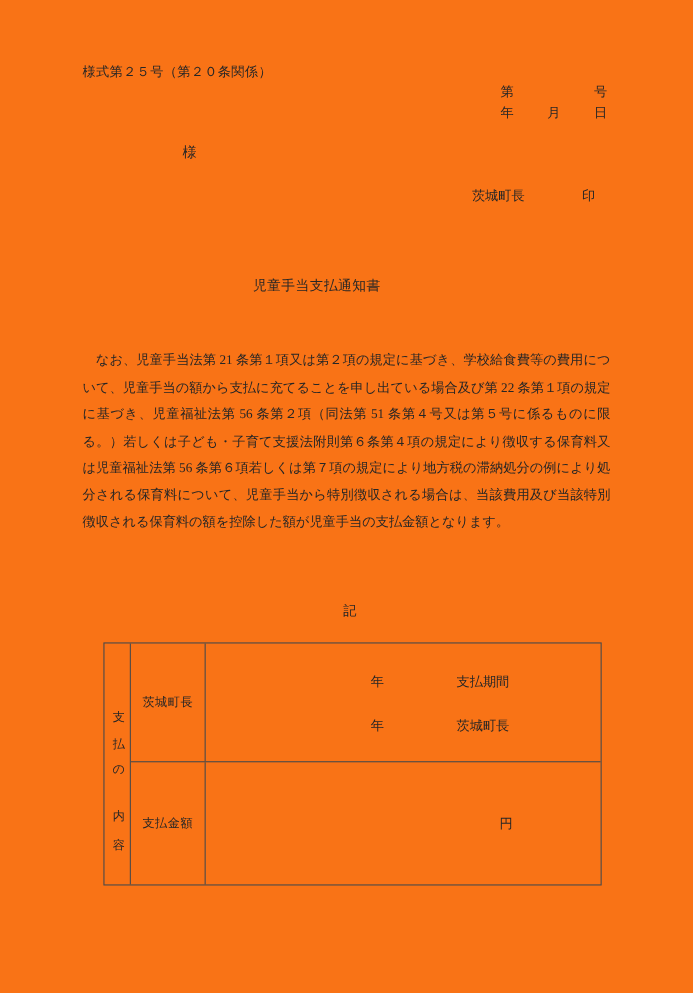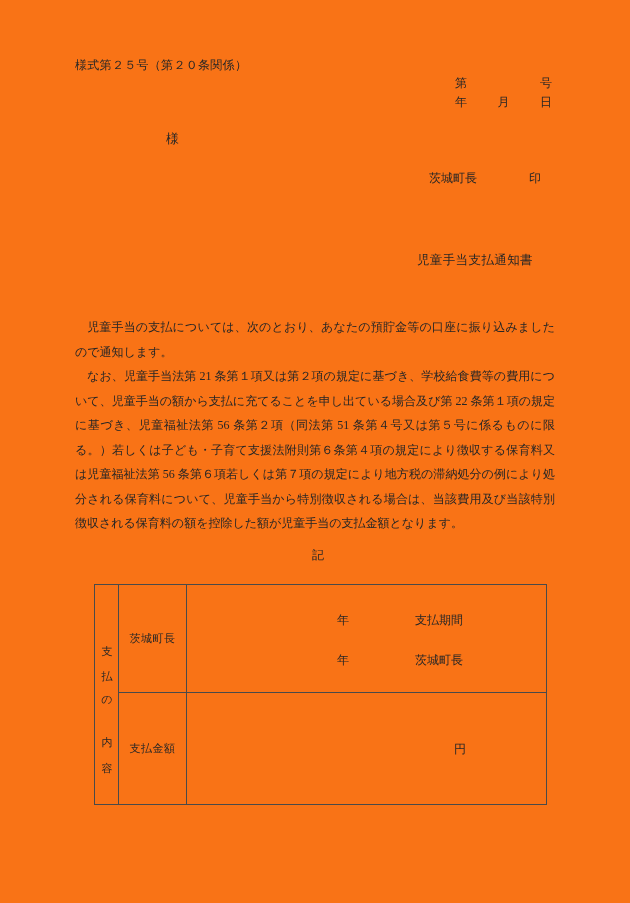--- a/index.html
+++ b/index.html
@@ -17,21 +17,21 @@
 
   .form-no { left:75px; top:57px; font-size:12px; letter-spacing:0.3px; }
 
   .doc-no-block { left:455px; top:74px; width:97px; font-size:12px; }
   .doc-no-block .row { display:flex; justify-content:space-between; height:19px; line-height:19px; }
 
   .addressee { left:166px; top:130px; font-size:13px; }
 
   .issuer { left:429px; top:170px; width:112px; display:flex; justify-content:space-between; font-size:12px; }
 
-  .doc-title { left:87px; top:252px; width:446px; text-align:right; font-size:12.5px; letter-spacing:0.4px; }
+  .doc-title { left:65px; top:252px; width:446px; text-align:center; font-size:12.5px; letter-spacing:0.4px; }
 
   .body-text { left:75px; top:315px; width:480px; font-size:12px; line-height:24.5px;
                text-align:justify; text-justify:inter-ideograph; }
   .body-text p { margin:0; }
 
   .ki-marker { left:75px; top:547px; width:486px; text-align:center; font-size:12px; }
 
   .pay-table { left:94px; top:584px; width:453px; height:221px;
                border:1px solid #4a4a4a; box-sizing:border-box; display:flex; font-size:11px; }
   .group-cell { width:24px; border-right:1px solid #4a4a4a; box-sizing:border-box;
@@ -72,21 +72,20 @@
   <div class="abs addressee">様</div>
 
   <div class="abs issuer">
     <span>茨城町長</span>
     <span>印</span>
   </div>
 
   <div class="abs doc-title">児童手当支払通知書</div>
 
   <div class="abs body-text">
-    <p>　児童手当の支払については、次のとおり、あなたの預貯金等の口座に振り込みましたので通知します。</p>
     <p>　なお、児童手当法第 21 条第１項又は第２項の規定に基づき、学校給食費等の費用について、児童手当の額から支払に充てることを申し出ている場合及び第 22 条第１項の規定に基づき、児童福祉法第 56 条第２項（同法第 51 条第４号又は第５号に係るものに限る。）若しくは子ども・子育て支援法附則第６条第４項の規定により徴収する保育料又は児童福祉法第 56 条第６項若しくは第７項の規定により地方税の滞納処分の例により処分される保育料について、児童手当から特別徴収される場合は、当該費用及び当該特別徴収される保育料の額を控除した額が児童手当の支払金額となります。</p>
   </div>
 
   <div class="abs ki-marker">記</div>
 
   <div class="abs pay-table">
     <div class="group-cell">
       <span class="vert-label">支払の内容</span>
     </div>
     <div class="tbl-rows">

